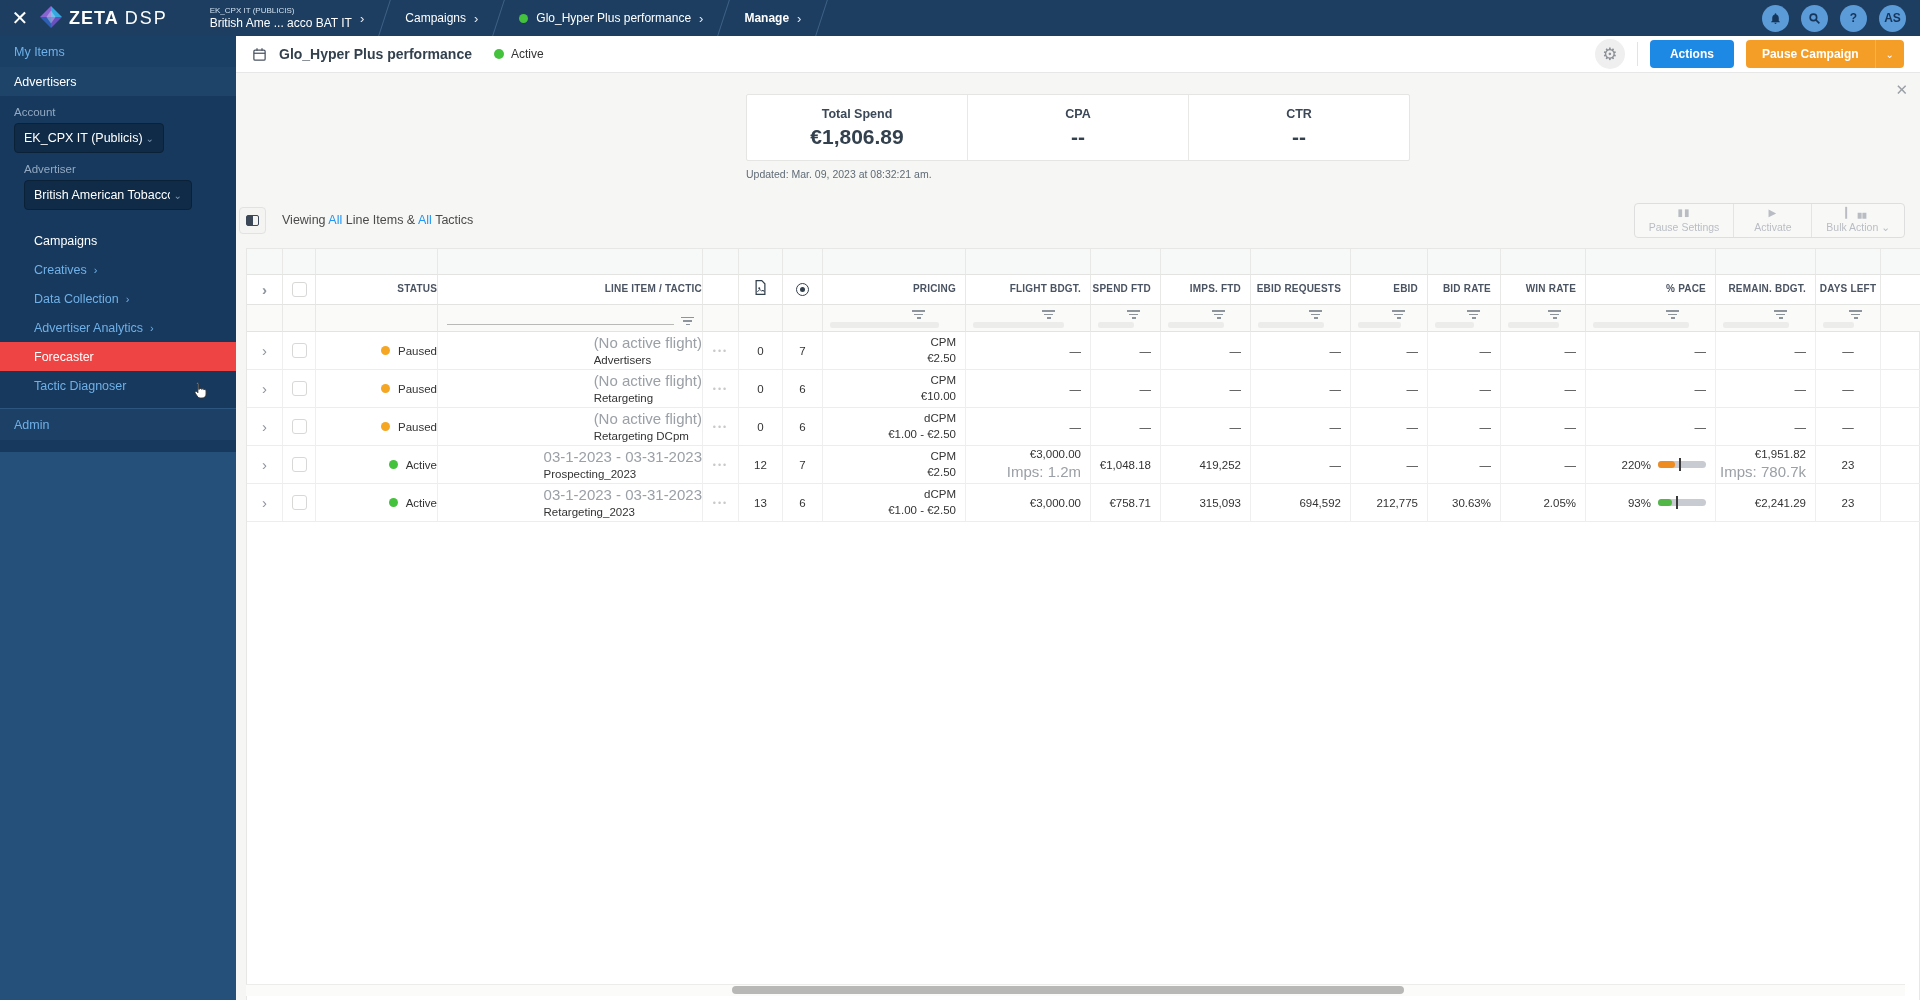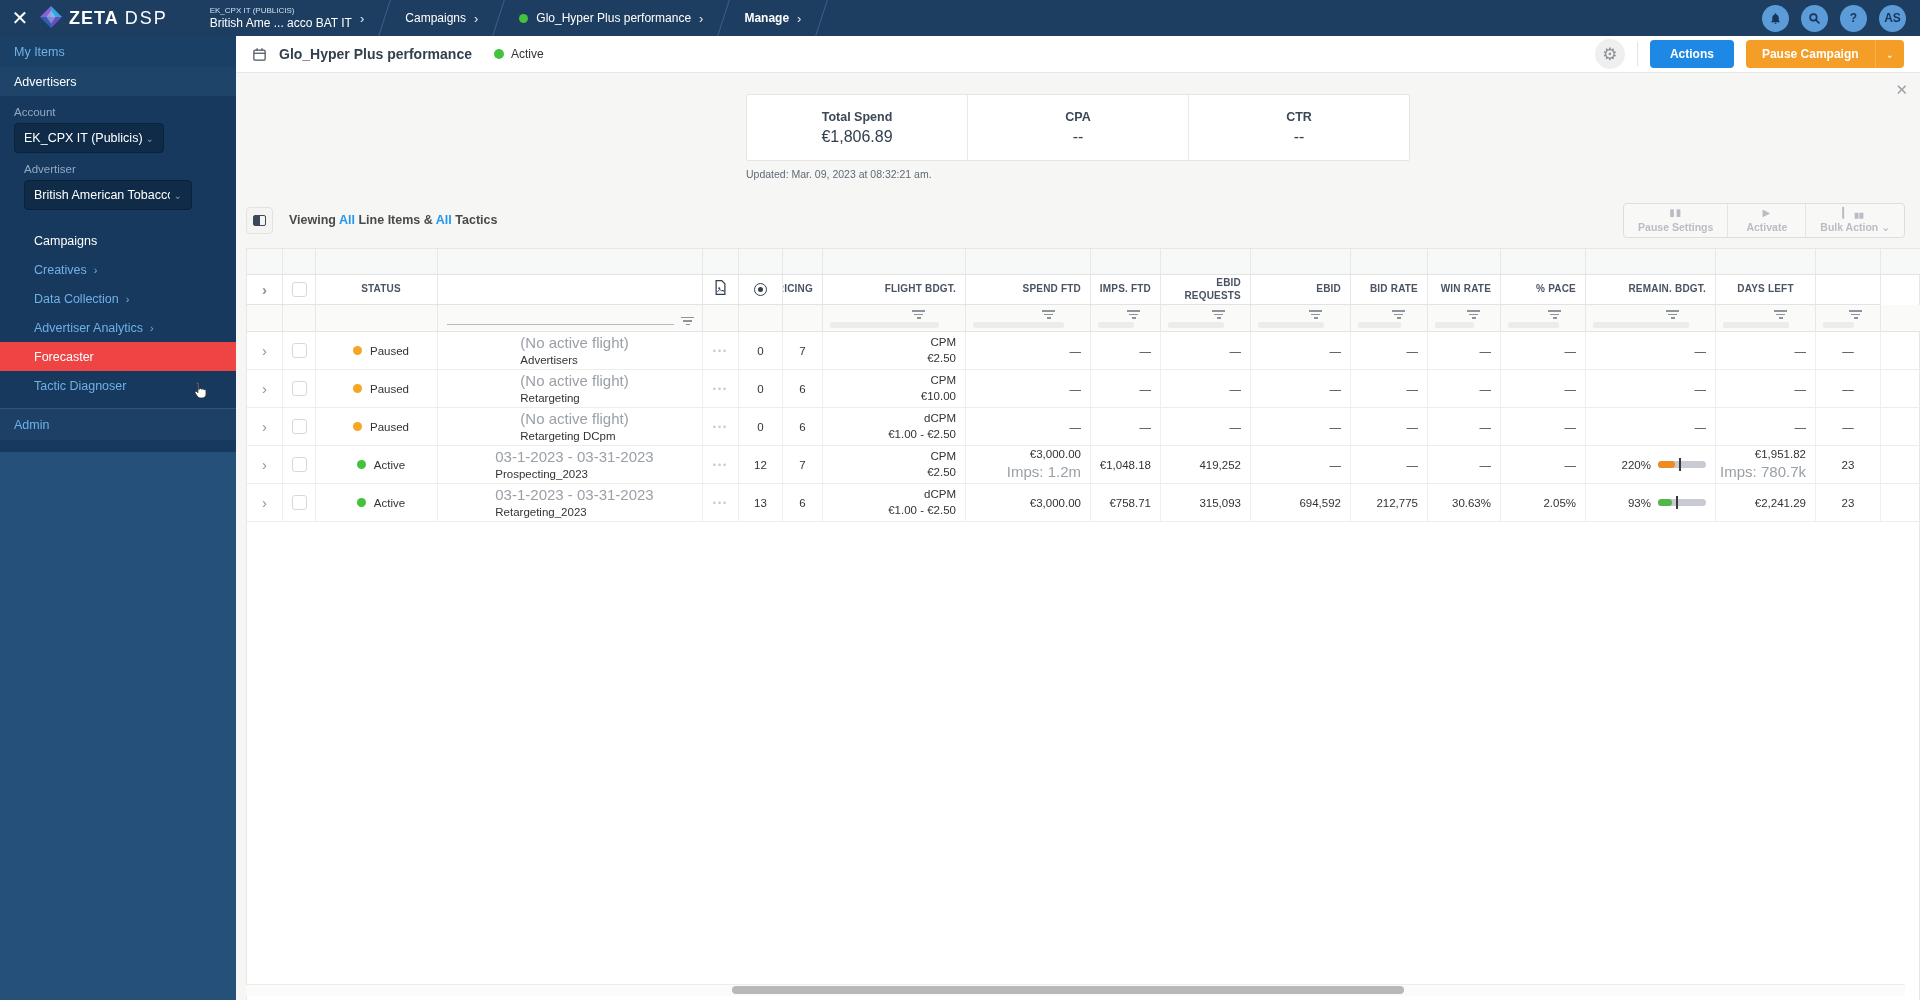--- a/index.html
+++ b/index.html
@@ -59,44 +59,44 @@
   .btn-blue { background:#1e88e5; color:#fff; border:none; border-radius:4px; height:28px; padding:0 20px; font-size:12px; font-weight:700; cursor:pointer; }
   .btn-orange { display:flex; align-items:stretch; background:#f59e27; border-radius:4px; overflow:hidden; height:28px; cursor:pointer; }
   .btn-orange .main { color:#fff; font-size:12px; font-weight:700; display:flex; align-items:center; padding:0 16px; }
   .btn-orange .car { border-left:1px solid #f7b250; color:#fff; display:flex; align-items:center; padding:0 10px; font-size:10px; }
 
   .banner-close { position:absolute; right:12px; top:45px; color:#9aa0a6; font-size:15px; cursor:pointer; }
   .stats-card { position:absolute; left:510px; top:58px; width:664px; height:67px; background:#fff; border:1px solid #e5e5e3; border-radius:2px; display:flex; align-items:stretch; }
   .stat { flex:1; display:flex; flex-direction:column; align-items:center; justify-content:center; border-right:1px solid #e8e8e6; }
   .stat:last-child { border-right:none; }
   .stat .lab { font-size:12.5px; font-weight:700; color:#3c4858; margin-bottom:4px; }
-  .stat .val { font-size:16px; font-weight:400; color:#33404e; }
+  .stat .val { font-size:21px; font-weight:700; color:#33404e; }
   .updated { position:absolute; left:510px; top:132px; font-size:10.5px; color:#5f6b76; }
 
-  .view-row { position:absolute; left:10px; right:15px; top:168px; height:32px; display:flex; align-items:center;font-weight:bold; }
+  .view-row { position:absolute; left:3px; right:15px; top:168px; height:32px; display:flex; align-items:center; }
   .cols-btn { width:27px; height:27px; background:#f4f4f2; border:1px solid #e2e2e0; border-radius:4px; display:flex; align-items:center; justify-content:center; cursor:pointer; }
   .cols-glyph { width:13px; height:11px; border:1.5px solid #3c4858; border-radius:2px; display:flex; }
   .cols-glyph i { width:50%; background:#3c4858; }
   .view-text { margin-left:16px; font-size:12.5px; color:#4a4a4a; }
   .view-text .all { color:#2196f3; cursor:pointer; }
   .bulk-group { margin-left:auto; display:flex; border:1px solid #dedede; border-radius:4px; background:#f8f8f7; overflow:hidden; }
   .bulk-btn { padding:3px 14px 4px; display:flex; flex-direction:column; align-items:center; justify-content:center; color:#b9bdc3; font-size:10.5px; border-right:1px solid #e4e4e4; cursor:default; min-width:78px; }
   .bulk-btn:last-child { border-right:none; }
   .bulk-btn .ic { font-size:10px; height:12px; line-height:12px; margin-bottom:2px; letter-spacing:1px; }
 
   
   .table-wrap { position:absolute; left:10px; top:212px; width:1674px; bottom:0; background:#fff; border:1px solid #e7e7e5; border-bottom:none; }
   .trow { display:grid; }
   .cell { border-right:1px solid #efefef; display:flex; align-items:center; overflow:hidden; }
   .group-row .cell { height:26px; background:#f7f8f8; border-right:1px solid #e8e8e6; border-bottom:1px solid #e3e3e1; }
   .head-row .cell { height:30px; background:#fff; border-right:1px solid #e8e8e6; border-bottom:1px solid #e3e3e1; font-size:10px; font-weight:700; color:#4a5361; letter-spacing:.2px; line-height:1.25; }
   .filter-row .cell { height:27px; background:#fafaf9; border-right:1px solid #e8e8e6; border-bottom:1px solid #e3e3e1; position:relative; }
   .body-row .cell { height:38px; border-bottom:1px solid #ededeb; font-size:11.5px; color:#333; }
   .al-r { justify-content:flex-end; padding-right:9px; text-align:right; }
-  .al-l { justify-content:center; padding-left:9px; }
+  .al-l { justify-content:flex-end; padding-left:9px; }
   .al-c { justify-content:center; text-align:center; }
   .chev-g { color:#8d949c; font-size:15px; cursor:pointer; line-height:1; }
   .cbox { width:15px; height:15px; border:1.5px solid #d8d8d6; border-radius:3px; background:#fff; cursor:pointer; }
   .status-dot { width:9px; height:9px; border-radius:50%; margin-right:8px; flex:none; }
   .status-dot.paused { background:#f5a623; }
   .status-dot.active { background:#45c23d; }
   .two-line { display:flex; flex-direction:column; justify-content:center; line-height:1.35; overflow:hidden; }
   .sub { color:#9aa0a6; font-size:15px; white-space:nowrap; }
   .dots { color:#c9c9c9; letter-spacing:2px; font-size:9px; cursor:pointer; }
   .funnel { display:inline-flex; flex-direction:column; align-items:center; gap:2px; cursor:pointer; }
@@ -307,20 +307,23 @@
         <div class="trow head-row" style="grid-template-columns: 36px 33px 122px 265px 36px 44px 40px 143px 125px 70px 90px 100px 77px 73px 85px 130px 100px 65px 40px;">
           <div class="cell al-c">
             <span class="chev-g">›</span>
           </div>
           <div class="cell al-c">
             <span class="cbox"></span>
           </div>
           <div class="cell al-l">
             <span>STATUS</span>
           </div>
+          <div class="cell al-l">
+            <span>LINE ITEM / TACTIC</span>
+          </div>
           <div class="cell al-c"></div>
           <div class="cell al-c">
             <span class="doc-ic"><svg width="13" height="15" viewBox="0 0 20 24" fill="none" stroke="#33404e" stroke-width="2">
                 <path d="M3 1h9l5 5v17H3z"></path>
                 <circle cx="8" cy="13" r="1.6" fill="#33404e" stroke="none"></circle>
                 <path d="M5 19l4-4 3 3 2-2 2 3" stroke-width="1.6"></path>
               </svg></span>
           </div>
           <div class="cell al-c">
             <span class="target-ic"></span>

